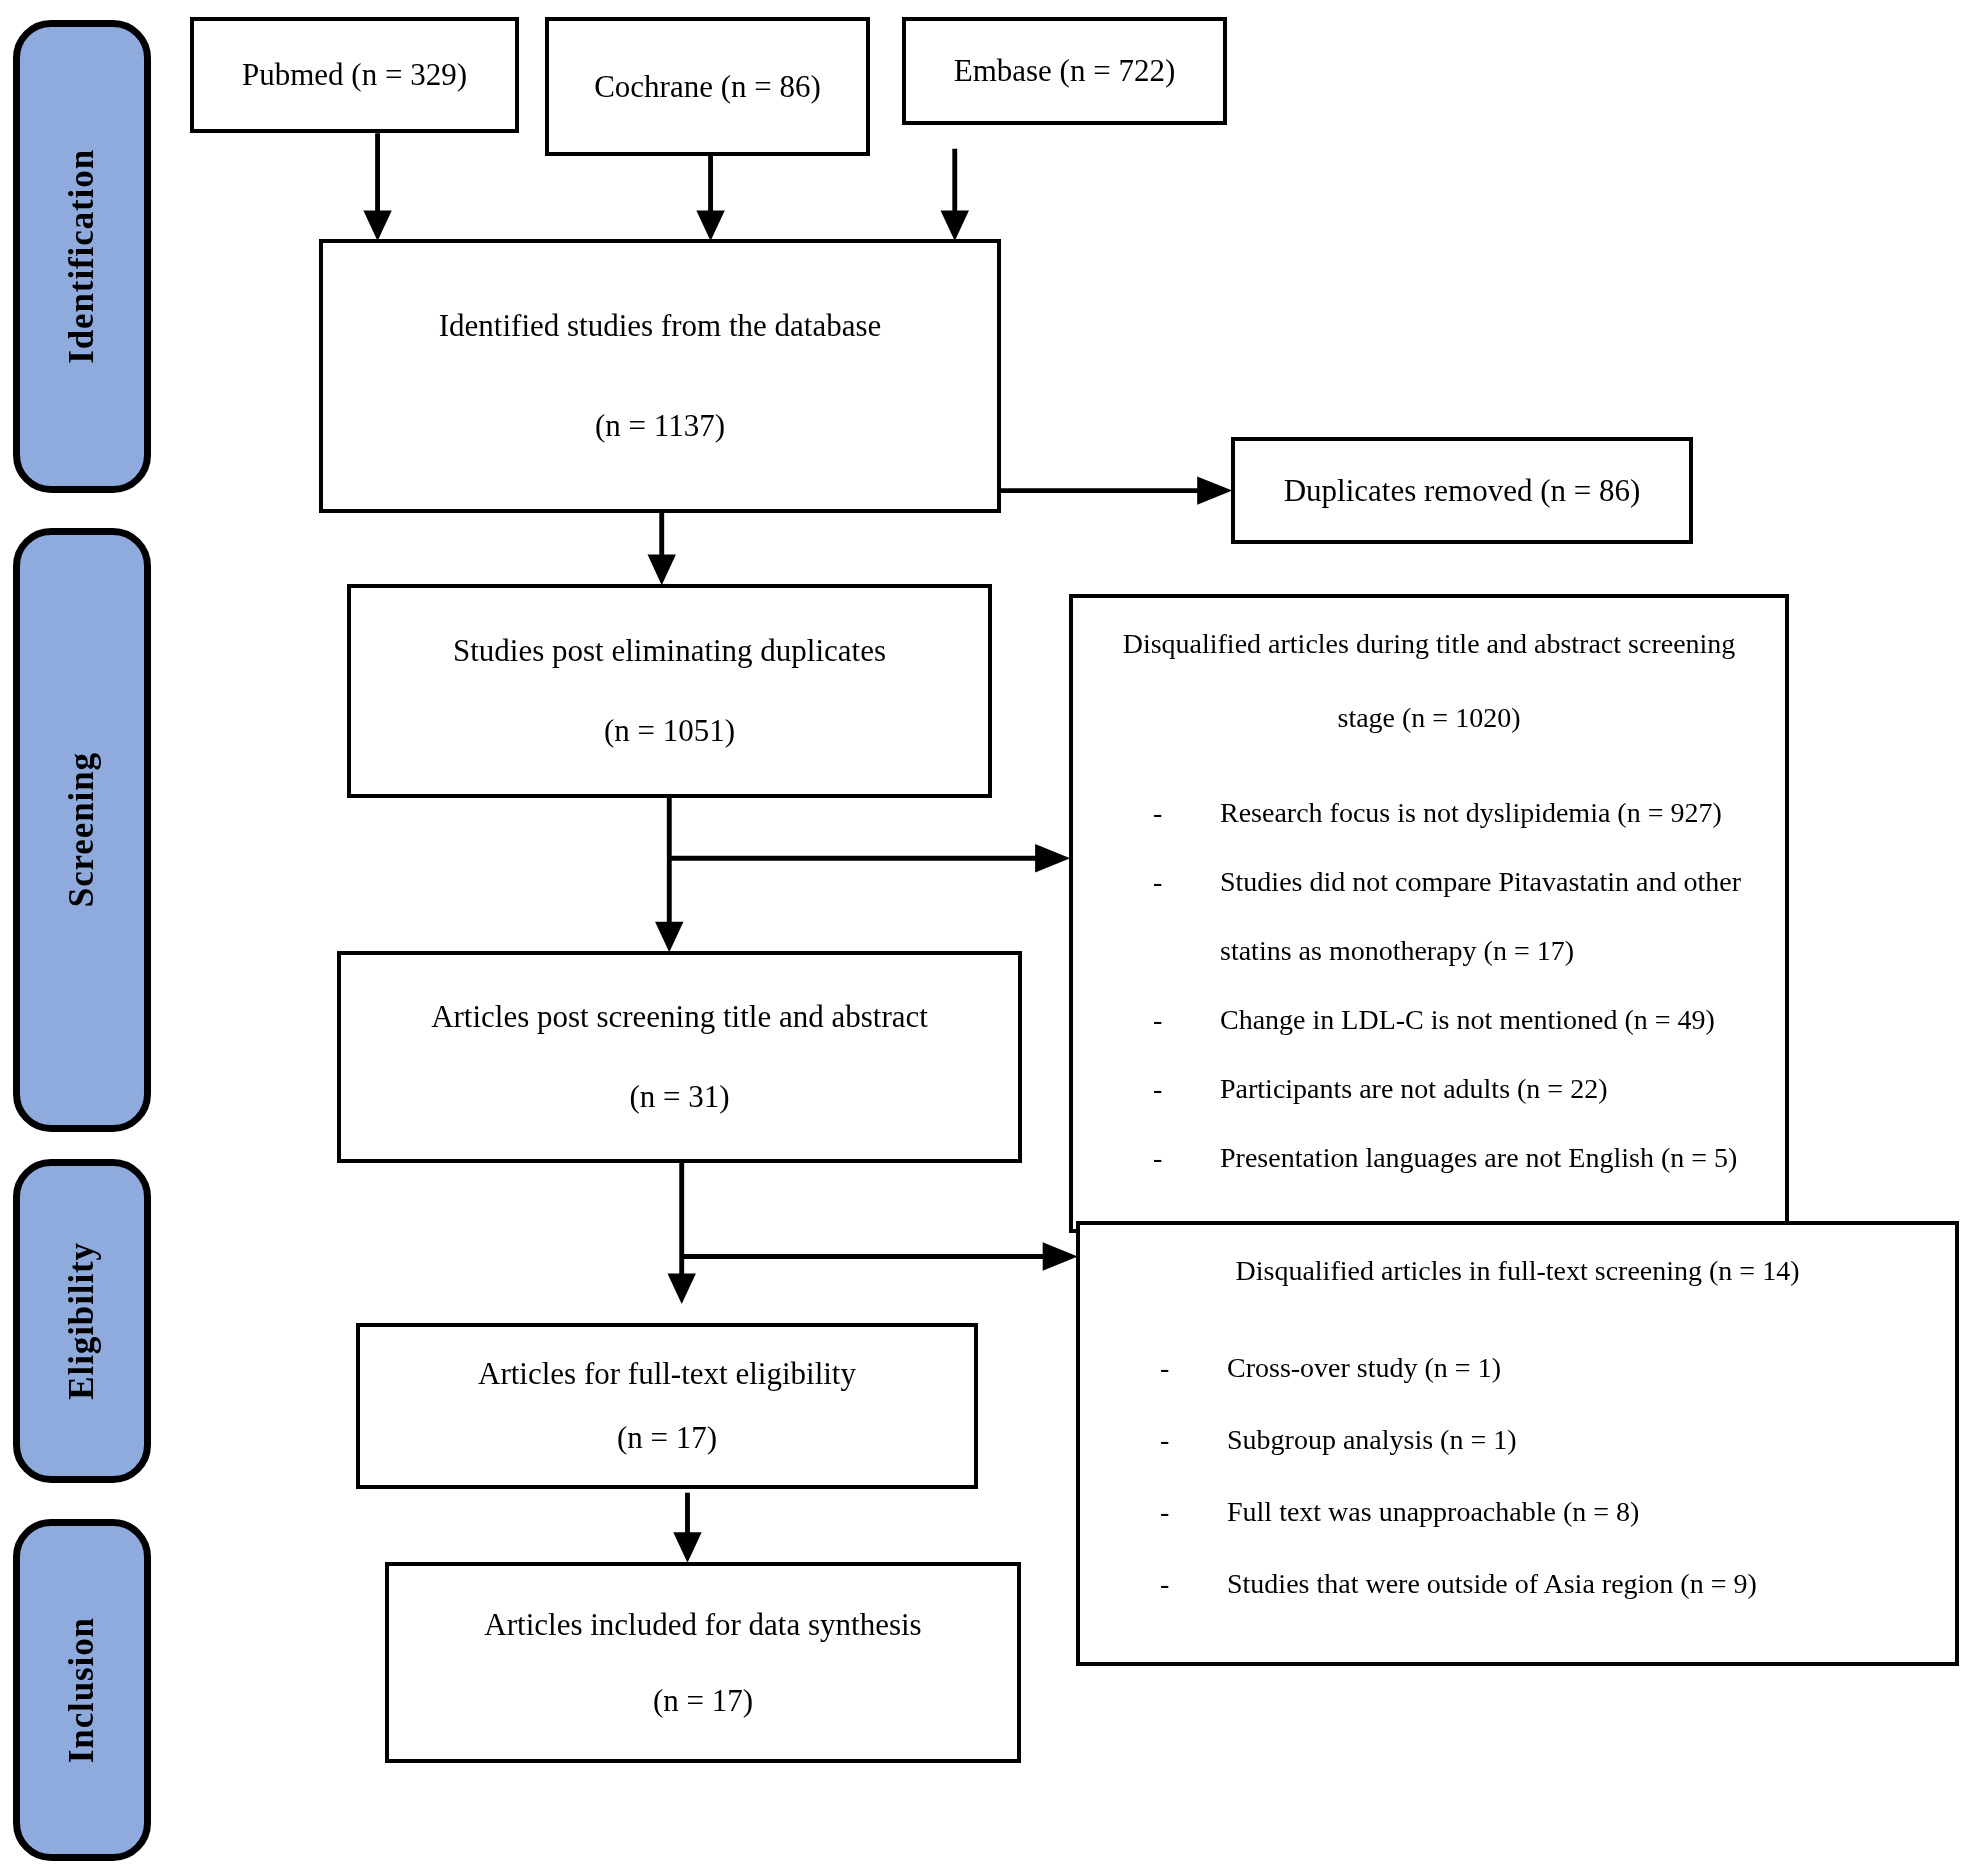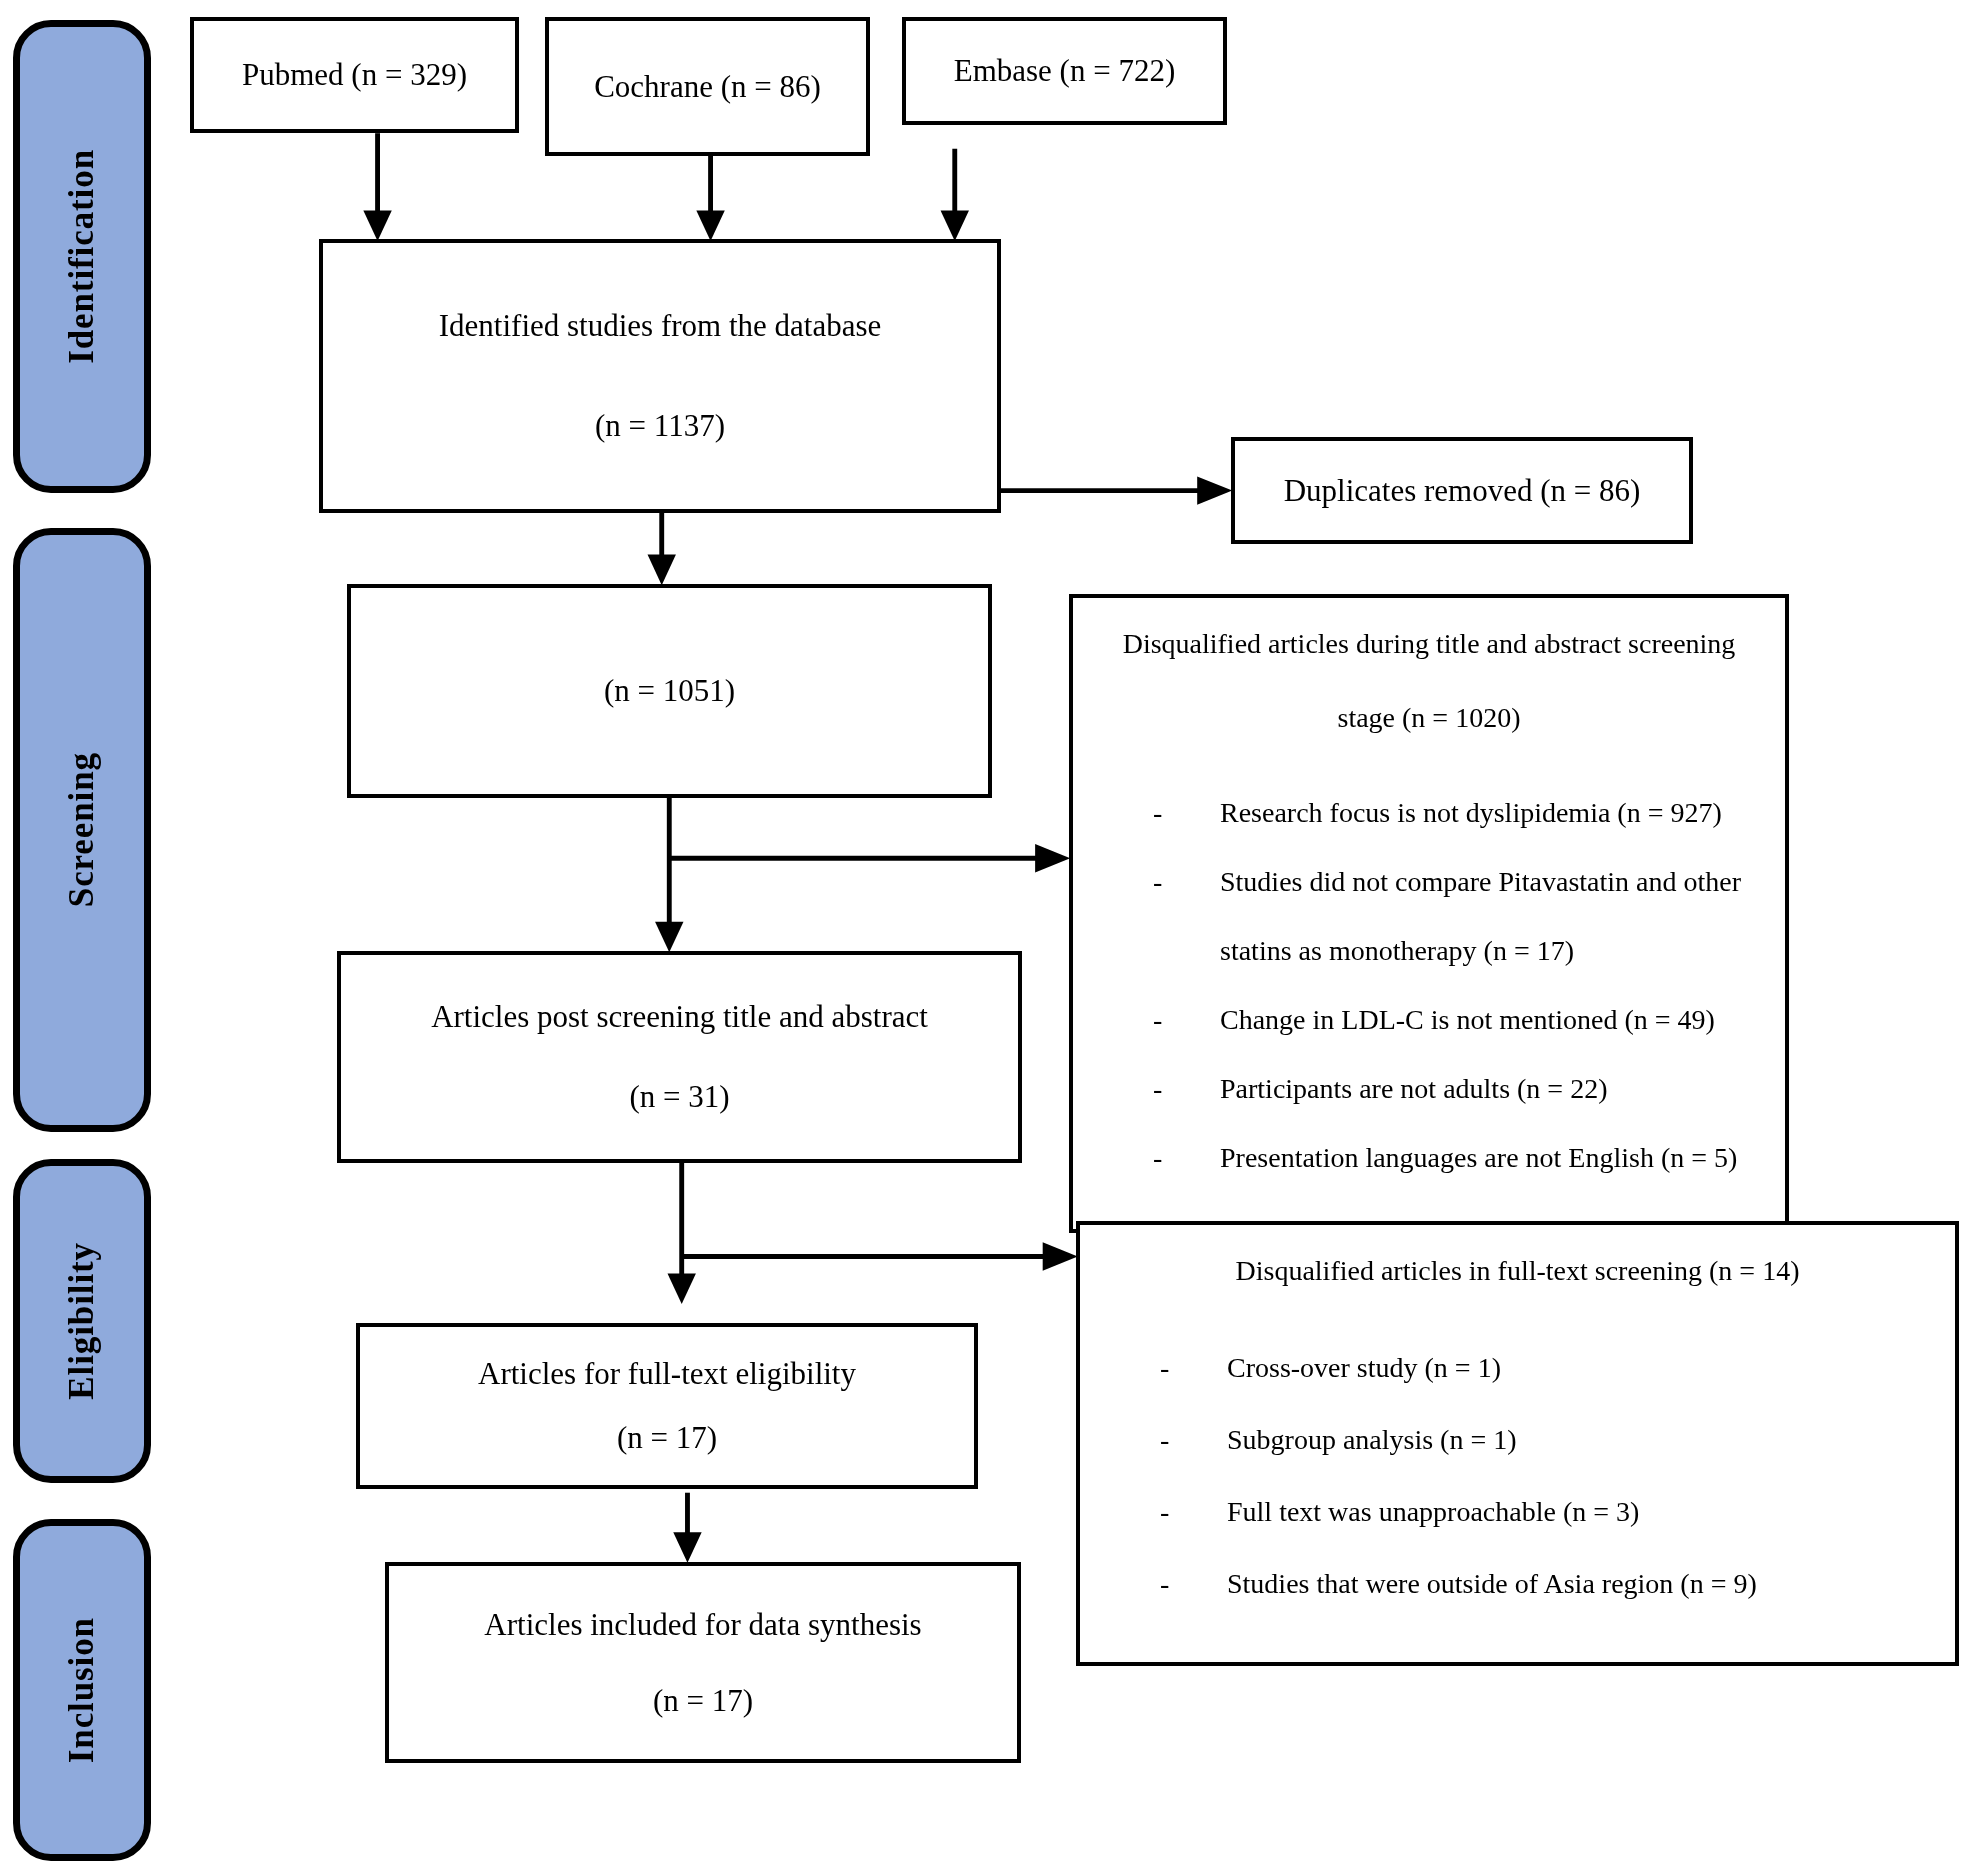--- a/index.html
+++ b/index.html
@@ -128,20 +128,21 @@
   <div class="flow-box" style="left:319px; top:239px; width:682px; height:274px;">
     <span class="line">Identified studies from the database</span>
     <span class="line">(n = 1137)</span>
   </div>
 
   <div class="flow-box single-line" style="left:1231px; top:437px; width:462px; height:107px;">
     <span class="line">Duplicates removed (n = 86)</span>
   </div>
 
   <div class="flow-box" style="left:347px; top:584px; width:645px; height:214px;">
+    <span class="line">Studies post eliminating duplicates</span>
     <span class="line">(n = 1051)</span>
   </div>
 
   <div class="flow-box" style="left:337px; top:951px; width:685px; height:212px;">
     <span class="line">Articles post screening title and abstract</span>
     <span class="line">(n = 31)</span>
   </div>
 
   <div class="flow-box" style="left:356px; top:1303px; width:622px; height:166px;margin-top:20px;">
     <span class="line">Articles for full-text eligibility</span>
@@ -186,21 +187,21 @@
       <div class="bullet">
         <span class="marker">-</span>
         <span class="bullet-text">Cross-over study (n = 1)</span>
       </div>
       <div class="bullet">
         <span class="marker">-</span>
         <span class="bullet-text">Subgroup analysis (n = 1)</span>
       </div>
       <div class="bullet">
         <span class="marker">-</span>
-        <span class="bullet-text">Full text was unapproachable (n = 3)</span>
+        <span class="bullet-text">Full text was unapproachable (n = 8)</span>
       </div>
       <div class="bullet">
         <span class="marker">-</span>
         <span class="bullet-text">Studies that were outside of Asia region (n = 9)</span>
       </div>
     </div>
   </div>
 
 </div>
 

